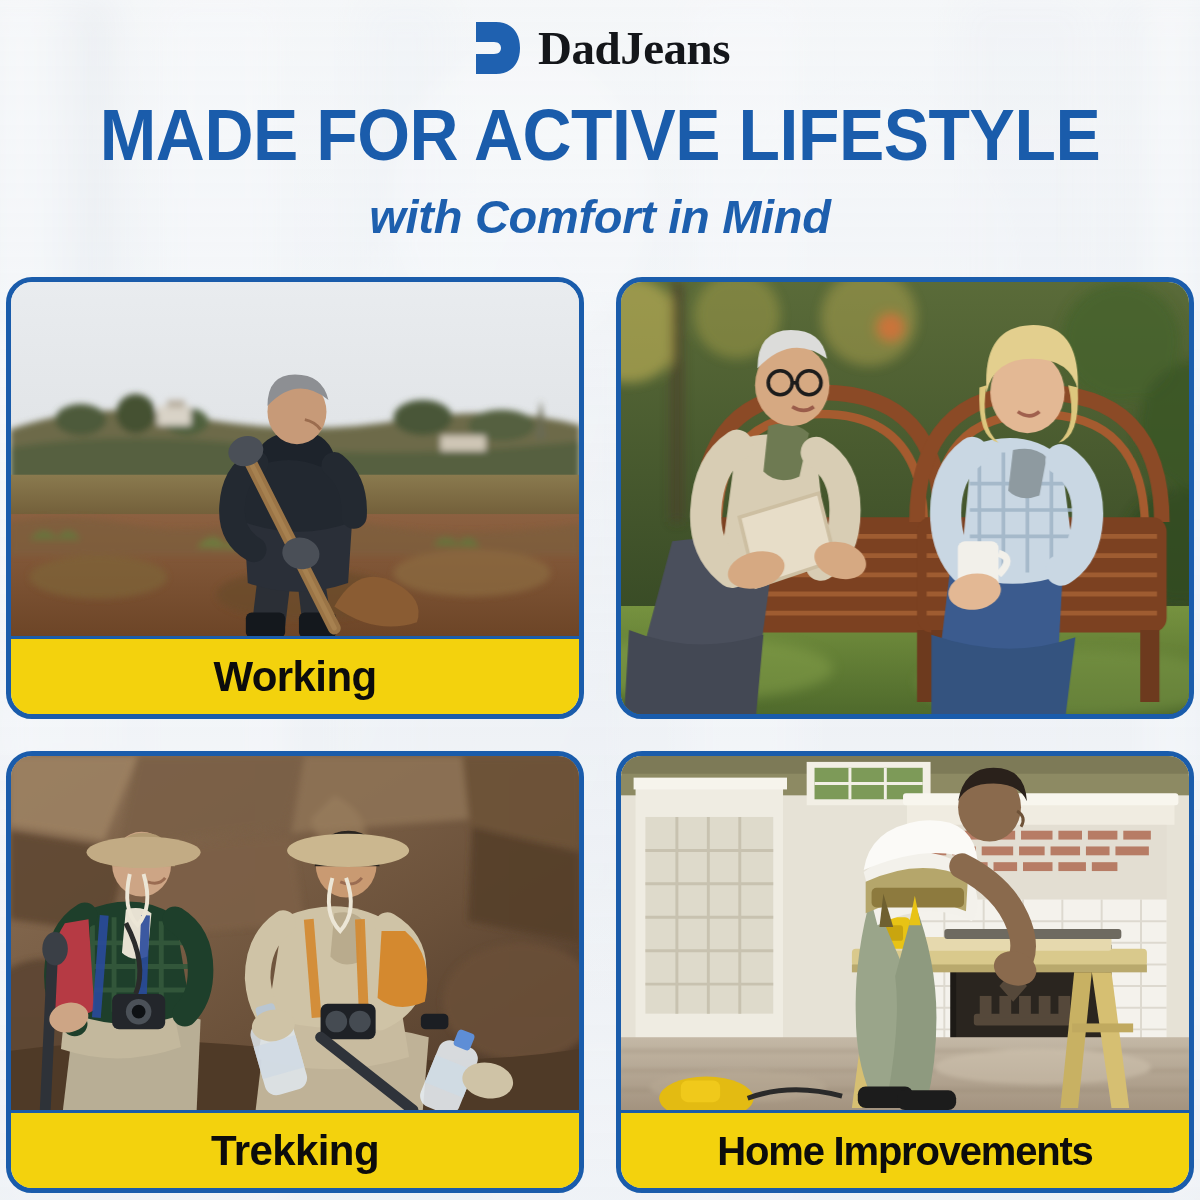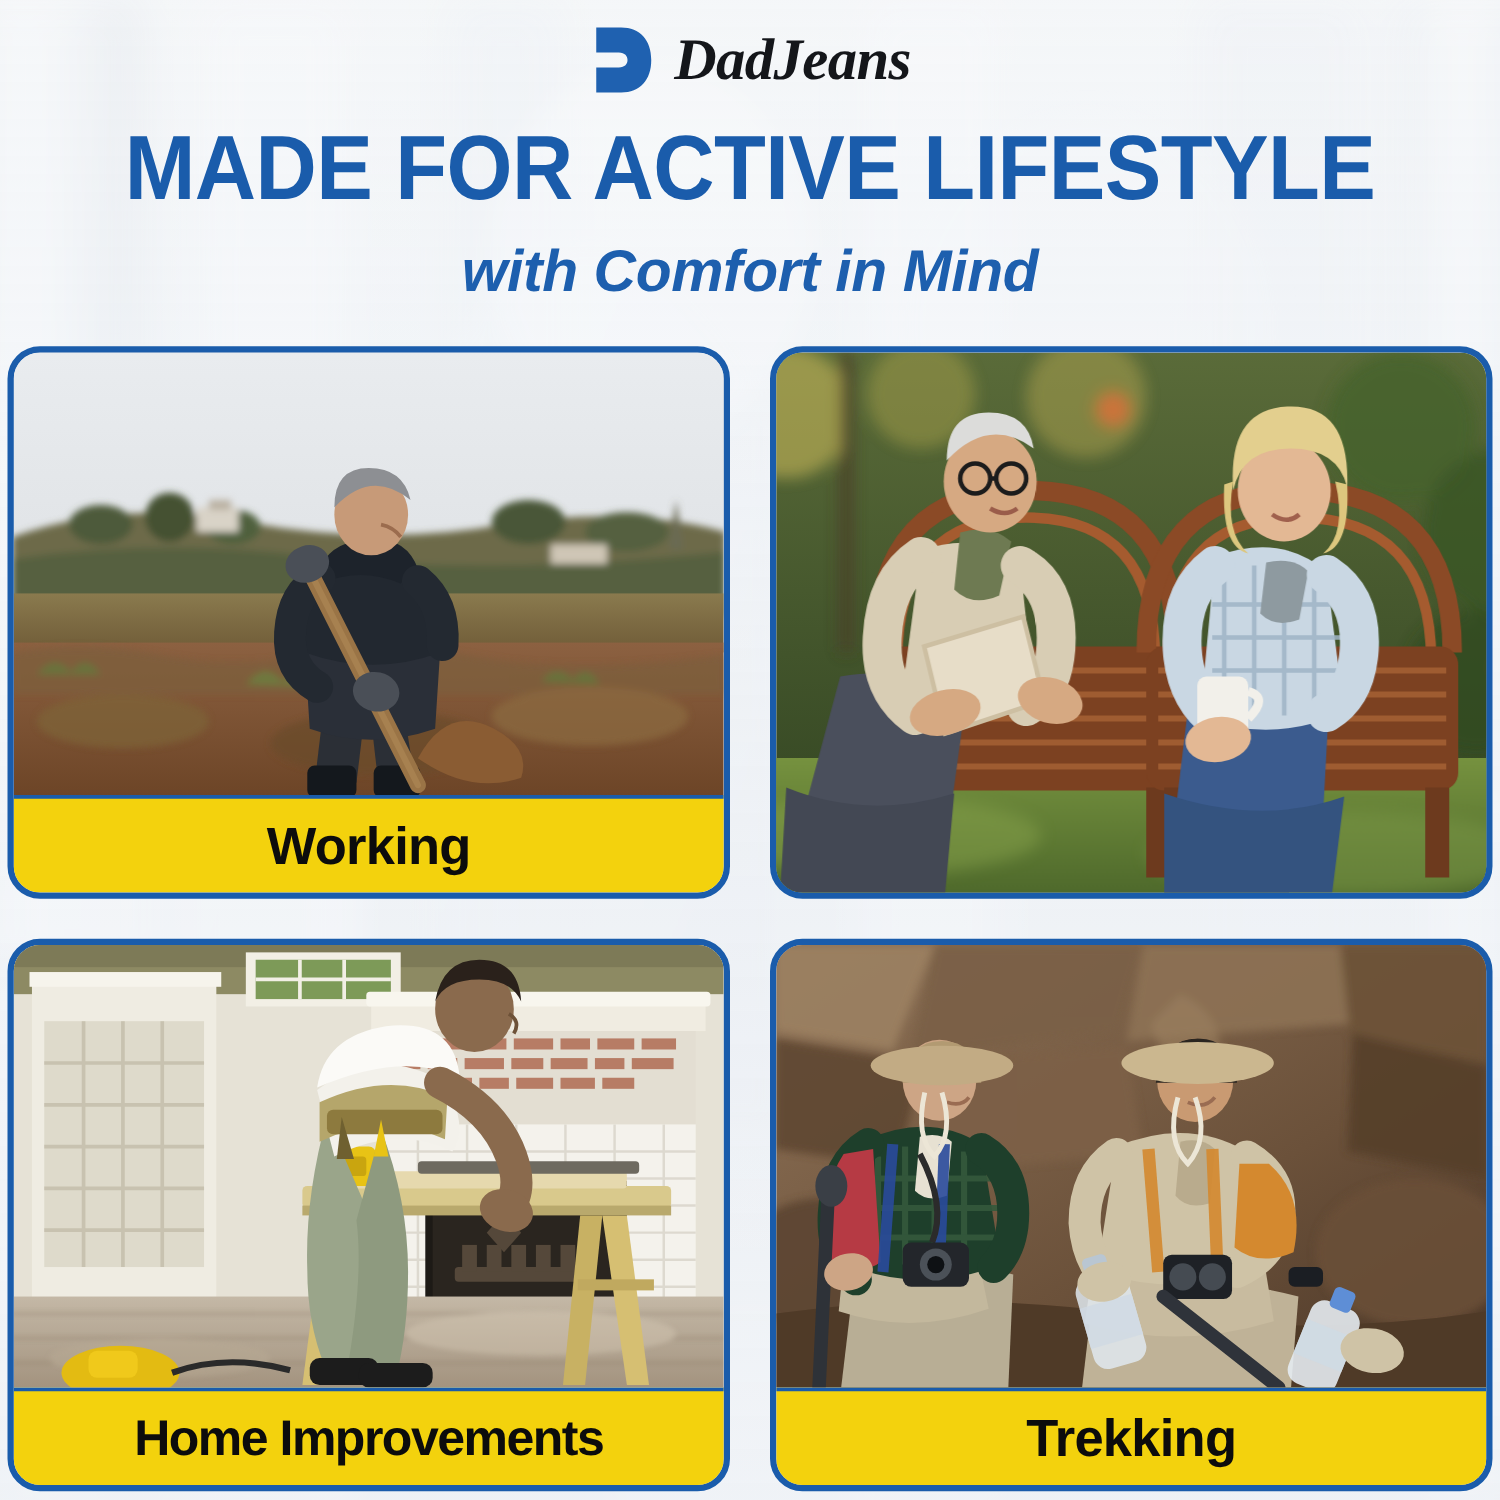--- a/index.html
+++ b/index.html
@@ -22,21 +22,21 @@
         rgba(243,246,249,.62) 22%,
         rgba(241,244,248,.70) 55%,
         rgba(240,243,247,.78) 100%);
   }
 
   #page { position:relative; z-index:2; width:1200px; height:1200px; }
 
   
   .brand-row {
     display:flex; align-items:center; justify-content:center;
-    gap:16px; padding-top:18px; height:78px;font-style:italic;
+    gap:16px; padding-top:18px; height:78px;
   }
   .brand-mark { width:52px; height:56px; display:block; }
   .brand-name {
     font-family:"Liberation Serif", serif;
     font-size:47px; font-weight:700; color:#14161a;
     letter-spacing:-.5px; line-height:1;
   }
 
   
   .headline {
@@ -351,20 +351,121 @@
             <ellipse cx="348" cy="258" rx="22" ry="15" fill="#e3b894" transform="rotate(-8 348 258)"></ellipse>
           </g>
         </svg>
       </div>
     </div>
 
     <div class="card">
       <div class="card-photo">
         <svg viewBox="0 0 580 360" preserveAspectRatio="xMidYMid slice" aria-hidden="true">
           <defs>
+            <linearGradient id="tRock" x1="0" y1="0" x2="1" y2="1">
+              <stop offset="0%" stop-color="#8e7257"></stop>
+                <stop offset="60%" stop-color="#6b513a"></stop>
+                <stop offset="100%" stop-color="#4a3627"></stop>
+            </linearGradient>
+            <filter id="tBlur">
+                <feGaussianBlur stdDeviation="3.5"></feGaussianBlur>
+              </filter>
+          </defs>
+          <rect width="580" height="360" fill="url(#tRock)"></rect>
+          <g filter="url(#tBlur)" opacity=".9">
+            <path d="M0 0 L130 0 L96 86 L0 70 Z" fill="#9c8162"></path>
+            <path d="M130 0 L300 0 L280 70 L110 92 Z" fill="#7a6047"></path>
+            <path d="M300 0 L460 0 L470 64 L286 78 Z" fill="#8d7255"></path>
+            <path d="M460 0 L580 0 L580 96 L468 74 Z" fill="#6d5338"></path>
+            <path d="M0 76 L120 96 L100 180 L0 166 Z" fill="#5e4730"></path>
+            <path d="M120 96 L286 82 L300 170 L108 186 Z" fill="#7d6146"></path>
+            <path d="M470 72 L580 98 L580 190 L466 168 Z" fill="#56402c"></path>
+            <ellipse cx="520" cy="250" rx="80" ry="60" fill="#6a5038"></ellipse>
+            <ellipse cx="40" cy="260" rx="70" ry="54" fill="#5c4530"></ellipse>
+            <path d="M330 40 q40 20 30 60 q-44 6 -54 -36 z" fill="#a08563" opacity=".6"></path>
+          </g>
+          <path d="M0 300 Q 140 280 290 300 Q 430 320 580 298 L580 360 L0 360 Z" fill="#4f3a27"></path>
+
+          <g>
+            <path d="M64 276 q62 -26 130 -8 l-4 92 h-136 z" fill="#b8ae95"></path>
+            <path d="M58 238 q50 -18 104 0 l12 58 q-62 22 -122 2 z" fill="#c3b89d"></path>
+            <path d="M76 158 q50 -22 92 4 l16 98 q-62 24 -120 2 z" fill="#1e3f2b"></path>
+            <g stroke="#35593c" stroke-width="5" opacity=".9">
+              <path d="M84 172 v86 M106 164 v96 M130 162 v98 M154 168 v92"></path>
+              <path d="M74 190 h104 M76 214 h106 M78 238 h106"></path>
+            </g>
+            <path d="M118 156 q16 -4 26 4 l-4 44 q-16 6 -26 -4 z" fill="#e7e1d2"></path>
+            <path d="M76 162 q-26 16 -28 56 q-2 34 18 54" stroke="#1e3f2b" stroke-width="26" fill="none" stroke-linecap="round"></path>
+            <path d="M168 166 q26 16 26 52 q0 28 -16 44" stroke="#1e3f2b" stroke-width="26" fill="none" stroke-linecap="round"></path>
+
+            <path d="M56 170 q-22 34 -14 86 q28 14 44 2 l-6 -92 z" fill="#b63a44"></path>
+            <path d="M96 162 l-8 104" stroke="#2a4b9c" stroke-width="9" opacity=".9"></path>
+            <path d="M138 162 l-4 100" stroke="#2a4b9c" stroke-width="9" opacity=".9"></path>
+            <ellipse cx="134" cy="110" rx="30" ry="33" fill="#cda585"></ellipse>
+            <path d="M104 112 q4 -34 32 -34 q28 0 32 34 z" fill="#b29a72"></path>
+            <ellipse cx="136" cy="98" rx="58" ry="16" fill="#c2ab84"></ellipse>
+            <path d="M140 128 q12 4 18 -4" stroke="#9a6c52" stroke-width="3" fill="none"></path>
+            <path d="M122 120 q-8 36 8 52 q16 -18 6 -52" stroke="#ece6d6" stroke-width="4" fill="none"></path>
+
+            <path d="M118 170 q22 42 10 72" stroke="#2b2b2b" stroke-width="5" fill="none"></path>
+            <rect x="104" y="242" width="54" height="36" rx="7" fill="#23262b"></rect>
+            <circle cx="131" cy="260" r="13" fill="#4b5158"></circle>
+            <circle cx="131" cy="260" r="7" fill="#0e1114"></circle>
+
+            <path d="M44 190 L 36 360" stroke="#2e3238" stroke-width="11" stroke-linecap="round"></path>
+            <ellipse cx="46" cy="196" rx="13" ry="17" fill="#3a3f46"></ellipse>
+            <ellipse cx="60" cy="266" rx="20" ry="15" fill="#cda585" transform="rotate(-12 60 266)"></ellipse>
+          </g>
+
+          <g>
+            <path d="M258 292 q80 -30 168 -6 l-6 74 h-170 z" fill="#bfb297"></path>
+            <path d="M262 244 q68 -22 134 0 l10 62 q-78 24 -154 2 z" fill="#c8bb9f"></path>
+            <path d="M278 164 q58 -24 106 4 l18 96 q-70 24 -140 2 z" fill="#cfc3a6"></path>
+            <path d="M330 160 q18 -4 28 6 l-4 44 q-18 6 -28 -6 z" fill="#b9ab8d"></path>
+            <path d="M278 170 q-26 18 -26 56 q2 32 22 50" stroke="#cfc3a6" stroke-width="26" fill="none" stroke-linecap="round"></path>
+            <path d="M384 172 q30 18 26 52 q-4 28 -34 42" stroke="#cfc3a6" stroke-width="26" fill="none" stroke-linecap="round"></path>
+            <path d="M402 178 q30 26 20 72 q-28 12 -48 -4 l4 -68 z" fill="#d4892f"></path>
+            <path d="M304 166 l8 100" stroke="#d4892f" stroke-width="10" opacity=".9"></path>
+            <path d="M356 166 l4 96" stroke="#d4892f" stroke-width="10" opacity=".9"></path>
+            <ellipse cx="342" cy="110" rx="31" ry="34" fill="#c99a72"></ellipse>
+            <path d="M310 112 q4 -36 34 -36 q30 0 32 36 z" fill="#2a2520"></path>
+            <ellipse cx="344" cy="96" rx="62" ry="17" fill="#cbb78f"></ellipse>
+            <path d="M336 128 q14 6 22 -4" stroke="#9a6c52" stroke-width="3" fill="none"></path>
+            <path d="M328 124 q-10 36 8 54 q18 -20 6 -54" stroke="#ece6d6" stroke-width="4" fill="none"></path>
+            <rect x="316" y="252" width="56" height="36" rx="7" fill="#1e2126"></rect>
+            <circle cx="332" cy="270" r="11" fill="#454b52"></circle>
+            <circle cx="356" cy="270" r="11" fill="#454b52"></circle>
+
+            <g transform="rotate(-16 268 286)">
+              <rect x="246" y="268" width="44" height="76" rx="12" fill="#dfe7ee" opacity=".85"></rect>
+              <rect x="246" y="290" width="44" height="34" fill="#cfdae4" opacity=".8"></rect>
+              <rect x="258" y="252" width="20" height="20" rx="4" fill="#b9c6d2"></rect>
+            </g>
+            <ellipse cx="268" cy="274" rx="22" ry="16" fill="#cfc3a6" transform="rotate(-10 268 274)"></ellipse>
+
+            <g transform="rotate(22 452 316)">
+              <rect x="430" y="292" width="42" height="72" rx="12" fill="#e4ebf1" opacity=".9"></rect>
+              <rect x="430" y="312" width="42" height="30" fill="#cfdae4" opacity=".85"></rect>
+              <rect x="442" y="278" width="18" height="18" rx="4" fill="#5e8ed6"></rect>
+            </g>
+            <ellipse cx="486" cy="330" rx="26" ry="18" fill="#cfc3a6" transform="rotate(10 486 330)"></ellipse>
+            <path d="M316 286 L 410 360" stroke="#2f333a" stroke-width="11" stroke-linecap="round"></path>
+            <rect x="418" y="262" width="28" height="16" rx="5" fill="#1b1e23"></rect>
+          </g>
+        </svg>
+      </div>
+      <div class="card-label">
+        <span>Trekking</span>
+      </div>
+    </div>
+
+    <div class="card">
+      <div class="card-photo">
+        <svg viewBox="0 0 580 360" preserveAspectRatio="xMidYMid slice" aria-hidden="true">
+          <defs>
             <linearGradient id="iFloor" x1="0" y1="0" x2="0" y2="1">
               <stop offset="0%" stop-color="#c4b8a6"></stop>
                 <stop offset="100%" stop-color="#a3937f"></stop>
             </linearGradient>
             <filter id="iBlur">
                 <feGaussianBlur stdDeviation="2"></feGaussianBlur>
               </filter>
           </defs>
           <rect width="580" height="360" fill="#e6e2d6"></rect>
           <rect x="0" y="0" width="580" height="40" fill="#8d8a63"></rect>
@@ -475,115 +576,14 @@
           <ellipse cx="88" cy="348" rx="48" ry="22" fill="#e3bb12"></ellipse>
           <rect x="62" y="330" width="40" height="22" rx="7" fill="#f0c91b"></rect>
           <path d="M130 348 q44 -16 96 -2" stroke="#2a2a2a" stroke-width="5" fill="none"></path>
         </svg>
       </div>
       <div class="card-label tight">
         <span>Home Improvements</span>
       </div>
     </div>
 
-    <div class="card">
-      <div class="card-photo">
-        <svg viewBox="0 0 580 360" preserveAspectRatio="xMidYMid slice" aria-hidden="true">
-          <defs>
-            <linearGradient id="tRock" x1="0" y1="0" x2="1" y2="1">
-              <stop offset="0%" stop-color="#8e7257"></stop>
-                <stop offset="60%" stop-color="#6b513a"></stop>
-                <stop offset="100%" stop-color="#4a3627"></stop>
-            </linearGradient>
-            <filter id="tBlur">
-                <feGaussianBlur stdDeviation="3.5"></feGaussianBlur>
-              </filter>
-          </defs>
-          <rect width="580" height="360" fill="url(#tRock)"></rect>
-          <g filter="url(#tBlur)" opacity=".9">
-            <path d="M0 0 L130 0 L96 86 L0 70 Z" fill="#9c8162"></path>
-            <path d="M130 0 L300 0 L280 70 L110 92 Z" fill="#7a6047"></path>
-            <path d="M300 0 L460 0 L470 64 L286 78 Z" fill="#8d7255"></path>
-            <path d="M460 0 L580 0 L580 96 L468 74 Z" fill="#6d5338"></path>
-            <path d="M0 76 L120 96 L100 180 L0 166 Z" fill="#5e4730"></path>
-            <path d="M120 96 L286 82 L300 170 L108 186 Z" fill="#7d6146"></path>
-            <path d="M470 72 L580 98 L580 190 L466 168 Z" fill="#56402c"></path>
-            <ellipse cx="520" cy="250" rx="80" ry="60" fill="#6a5038"></ellipse>
-            <ellipse cx="40" cy="260" rx="70" ry="54" fill="#5c4530"></ellipse>
-            <path d="M330 40 q40 20 30 60 q-44 6 -54 -36 z" fill="#a08563" opacity=".6"></path>
-          </g>
-          <path d="M0 300 Q 140 280 290 300 Q 430 320 580 298 L580 360 L0 360 Z" fill="#4f3a27"></path>
-
-          <g>
-            <path d="M64 276 q62 -26 130 -8 l-4 92 h-136 z" fill="#b8ae95"></path>
-            <path d="M58 238 q50 -18 104 0 l12 58 q-62 22 -122 2 z" fill="#c3b89d"></path>
-            <path d="M76 158 q50 -22 92 4 l16 98 q-62 24 -120 2 z" fill="#1e3f2b"></path>
-            <g stroke="#35593c" stroke-width="5" opacity=".9">
-              <path d="M84 172 v86 M106 164 v96 M130 162 v98 M154 168 v92"></path>
-              <path d="M74 190 h104 M76 214 h106 M78 238 h106"></path>
-            </g>
-            <path d="M118 156 q16 -4 26 4 l-4 44 q-16 6 -26 -4 z" fill="#e7e1d2"></path>
-            <path d="M76 162 q-26 16 -28 56 q-2 34 18 54" stroke="#1e3f2b" stroke-width="26" fill="none" stroke-linecap="round"></path>
-            <path d="M168 166 q26 16 26 52 q0 28 -16 44" stroke="#1e3f2b" stroke-width="26" fill="none" stroke-linecap="round"></path>
-
-            <path d="M56 170 q-22 34 -14 86 q28 14 44 2 l-6 -92 z" fill="#b63a44"></path>
-            <path d="M96 162 l-8 104" stroke="#2a4b9c" stroke-width="9" opacity=".9"></path>
-            <path d="M138 162 l-4 100" stroke="#2a4b9c" stroke-width="9" opacity=".9"></path>
-            <ellipse cx="134" cy="110" rx="30" ry="33" fill="#cda585"></ellipse>
-            <path d="M104 112 q4 -34 32 -34 q28 0 32 34 z" fill="#b29a72"></path>
-            <ellipse cx="136" cy="98" rx="58" ry="16" fill="#c2ab84"></ellipse>
-            <path d="M140 128 q12 4 18 -4" stroke="#9a6c52" stroke-width="3" fill="none"></path>
-            <path d="M122 120 q-8 36 8 52 q16 -18 6 -52" stroke="#ece6d6" stroke-width="4" fill="none"></path>
-
-            <path d="M118 170 q22 42 10 72" stroke="#2b2b2b" stroke-width="5" fill="none"></path>
-            <rect x="104" y="242" width="54" height="36" rx="7" fill="#23262b"></rect>
-            <circle cx="131" cy="260" r="13" fill="#4b5158"></circle>
-            <circle cx="131" cy="260" r="7" fill="#0e1114"></circle>
-
-            <path d="M44 190 L 36 360" stroke="#2e3238" stroke-width="11" stroke-linecap="round"></path>
-            <ellipse cx="46" cy="196" rx="13" ry="17" fill="#3a3f46"></ellipse>
-            <ellipse cx="60" cy="266" rx="20" ry="15" fill="#cda585" transform="rotate(-12 60 266)"></ellipse>
-          </g>
-
-          <g>
-            <path d="M258 292 q80 -30 168 -6 l-6 74 h-170 z" fill="#bfb297"></path>
-            <path d="M262 244 q68 -22 134 0 l10 62 q-78 24 -154 2 z" fill="#c8bb9f"></path>
-            <path d="M278 164 q58 -24 106 4 l18 96 q-70 24 -140 2 z" fill="#cfc3a6"></path>
-            <path d="M330 160 q18 -4 28 6 l-4 44 q-18 6 -28 -6 z" fill="#b9ab8d"></path>
-            <path d="M278 170 q-26 18 -26 56 q2 32 22 50" stroke="#cfc3a6" stroke-width="26" fill="none" stroke-linecap="round"></path>
-            <path d="M384 172 q30 18 26 52 q-4 28 -34 42" stroke="#cfc3a6" stroke-width="26" fill="none" stroke-linecap="round"></path>
-            <path d="M402 178 q30 26 20 72 q-28 12 -48 -4 l4 -68 z" fill="#d4892f"></path>
-            <path d="M304 166 l8 100" stroke="#d4892f" stroke-width="10" opacity=".9"></path>
-            <path d="M356 166 l4 96" stroke="#d4892f" stroke-width="10" opacity=".9"></path>
-            <ellipse cx="342" cy="110" rx="31" ry="34" fill="#c99a72"></ellipse>
-            <path d="M310 112 q4 -36 34 -36 q30 0 32 36 z" fill="#2a2520"></path>
-            <ellipse cx="344" cy="96" rx="62" ry="17" fill="#cbb78f"></ellipse>
-            <path d="M336 128 q14 6 22 -4" stroke="#9a6c52" stroke-width="3" fill="none"></path>
-            <path d="M328 124 q-10 36 8 54 q18 -20 6 -54" stroke="#ece6d6" stroke-width="4" fill="none"></path>
-            <rect x="316" y="252" width="56" height="36" rx="7" fill="#1e2126"></rect>
-            <circle cx="332" cy="270" r="11" fill="#454b52"></circle>
-            <circle cx="356" cy="270" r="11" fill="#454b52"></circle>
-
-            <g transform="rotate(-16 268 286)">
-              <rect x="246" y="268" width="44" height="76" rx="12" fill="#dfe7ee" opacity=".85"></rect>
-              <rect x="246" y="290" width="44" height="34" fill="#cfdae4" opacity=".8"></rect>
-              <rect x="258" y="252" width="20" height="20" rx="4" fill="#b9c6d2"></rect>
-            </g>
-            <ellipse cx="268" cy="274" rx="22" ry="16" fill="#cfc3a6" transform="rotate(-10 268 274)"></ellipse>
-
-            <g transform="rotate(22 452 316)">
-              <rect x="430" y="292" width="42" height="72" rx="12" fill="#e4ebf1" opacity=".9"></rect>
-              <rect x="430" y="312" width="42" height="30" fill="#cfdae4" opacity=".85"></rect>
-              <rect x="442" y="278" width="18" height="18" rx="4" fill="#5e8ed6"></rect>
-            </g>
-            <ellipse cx="486" cy="330" rx="26" ry="18" fill="#cfc3a6" transform="rotate(10 486 330)"></ellipse>
-            <path d="M316 286 L 410 360" stroke="#2f333a" stroke-width="11" stroke-linecap="round"></path>
-            <rect x="418" y="262" width="28" height="16" rx="5" fill="#1b1e23"></rect>
-          </g>
-        </svg>
-      </div>
-      <div class="card-label">
-        <span>Trekking</span>
-      </div>
-    </div>
-
   </div>
 </div>
 
 </body></html>

